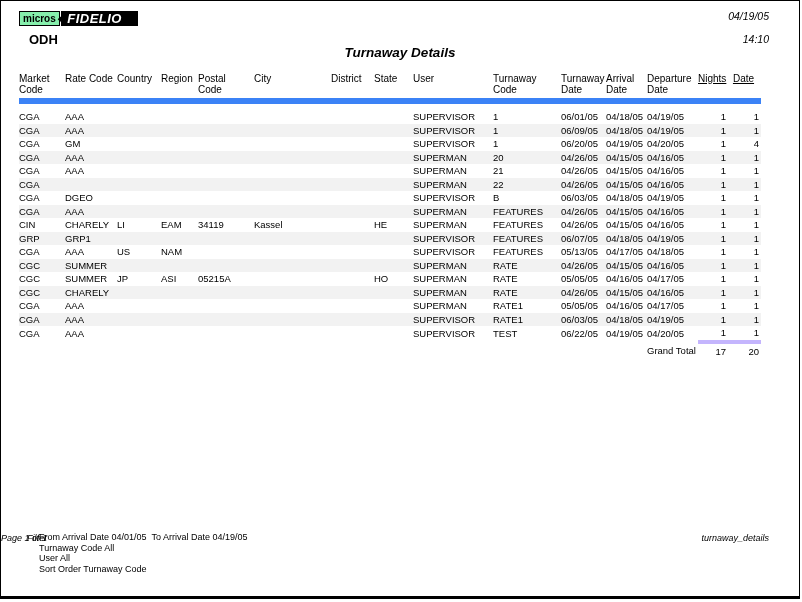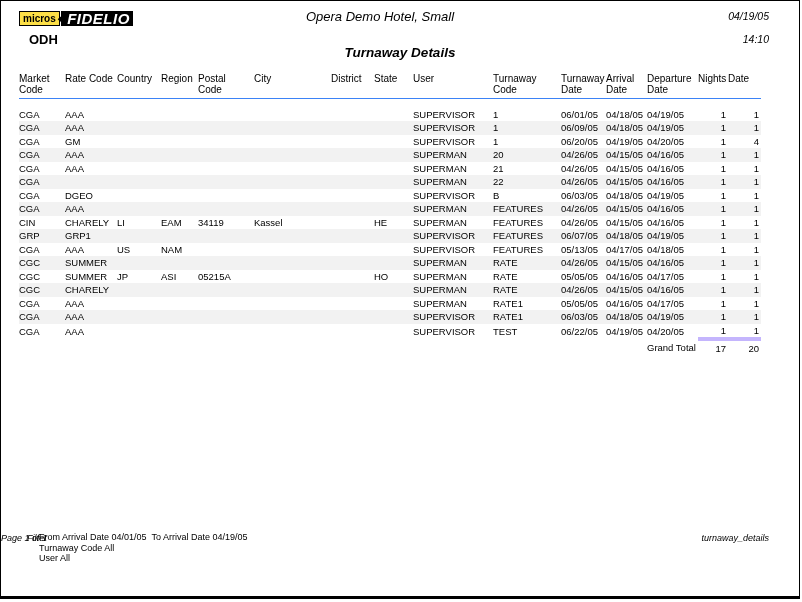--- a/index.html
+++ b/index.html
@@ -11,43 +11,43 @@
     height: 599px;
     border: 1px solid #000;
     border-bottom-width: 3px;
     background: #fff;
     overflow: hidden;
   }
 
   
   .logo { position: absolute; left: 18px; top: 10px; display: inline-flex; align-items: stretch; height: 15px; }
   .logo .micros {
-    border: 1px solid #000; background: #fde047; color: #000;
+    border: 1px solid #000; background: #86efac; color: #000;
     font-weight: bold; font-size: 10px; line-height: 13px; padding: 0 3px;
   }
   .logo .diamond { font-size: 7px; line-height: 15px; margin: 0 -2px; z-index: 2; color: #000; }
   .logo .fidelio {
     background: #000; color: #fff; font-weight: bold; font-style: italic;
-    font-size: 15px; line-height: 15px; padding: 0 3px 0 6px; letter-spacing: 0.5px;
+    font-size: 13px; line-height: 15px; padding: 0 16px 0 6px; letter-spacing: 0.5px;
   }
   .hotel-code { position: absolute; left: 28px; top: 31px; font-weight: bold; font-size: 13px; }
   .report-hotel { position: absolute; left: 0; right: 40px; top: 8px; text-align: center; font-style: italic; font-size: 13px; }
   .header-date { position: absolute; right: 30px; top: 9px; font-style: italic; font-size: 10.5px; }
   .header-time { position: absolute; right: 30px; top: 32px; font-style: italic; font-size: 10.5px; }
   .report-title { position: absolute; left: 0; right: 0; top: 44px; text-align: center; font-style: italic; font-weight: bold; font-size: 13.5px; }
 
   
   .table-wrap { position: absolute; left: 18px; top: 72px; width: 742px; }
   table { border-collapse: collapse; table-layout: fixed; width: 742px; }
   thead th {
     font-weight: normal; text-align: left; vertical-align: top;
     white-space: pre-line; font-size: 10px; line-height: 11px;
-    padding: 0 2px 3px 0; border-bottom: 1px solid #3b82f6;
+    padding: 0 2px 3px 0; border-bottom: 6px solid #3b82f6;
   }
-  thead th.num { text-align: left; }
+  thead th.num { text-align: center; text-decoration: underline; }
   td.spacer { height: 9px; border: none; }
   tbody td {
     font-size: 9.5px; height: 13.5px; line-height: 13.5px;
     padding: 0 2px 0 0; white-space: nowrap; overflow: hidden;
   }
   tbody tr.alt { background: #f2f2f2; }
   td.num { text-align: right; }
   tfoot td { font-size: 9.5px; height: 15px; line-height: 15px; padding: 0 2px 0 0; white-space: nowrap; margin-left: 32px; }
   tfoot td.gt-line { border-top: 4px solid #c4b5fd; }
 
@@ -63,21 +63,20 @@
 <body>
 
 <div class="page">
 
   <div class="logo">
     <span class="micros">micros</span>
     <span class="diamond">◆</span>
     <span class="fidelio">FIDELIO</span>
   </div>
   <div class="hotel-code">ODH</div>
-  <div class="report-hotel">Opera Demo Hotel, Small</div>
   <div class="header-date">04/19/05</div>
   <div class="header-time">14:10</div>
   <div class="report-title">Turnaway Details</div>
 
   <div class="table-wrap">
     <table>
       <colgroup>
         <col style="width:46px">
           <col style="width:52px">
           <col style="width:44px">
@@ -422,18 +421,19 @@
       </tfoot>
     </table>
   </div>
 
   <div class="footer">
     <div class="filter-label">Filter</div>
     <div class="filter-lines">
         <div>From Arrival Date 04/01/05  To Arrival Date 04/19/05</div>
         <div>Turnaway Code All</div>
         <div>User All</div>
+        <div>Sort Order Turnaway Code</div>
       </div>
     <div class="page-info">Page 1 of 1</div>
     <div class="report-name">turnaway_details</div>
   </div>
 
 </div>
 
 </body></html>

